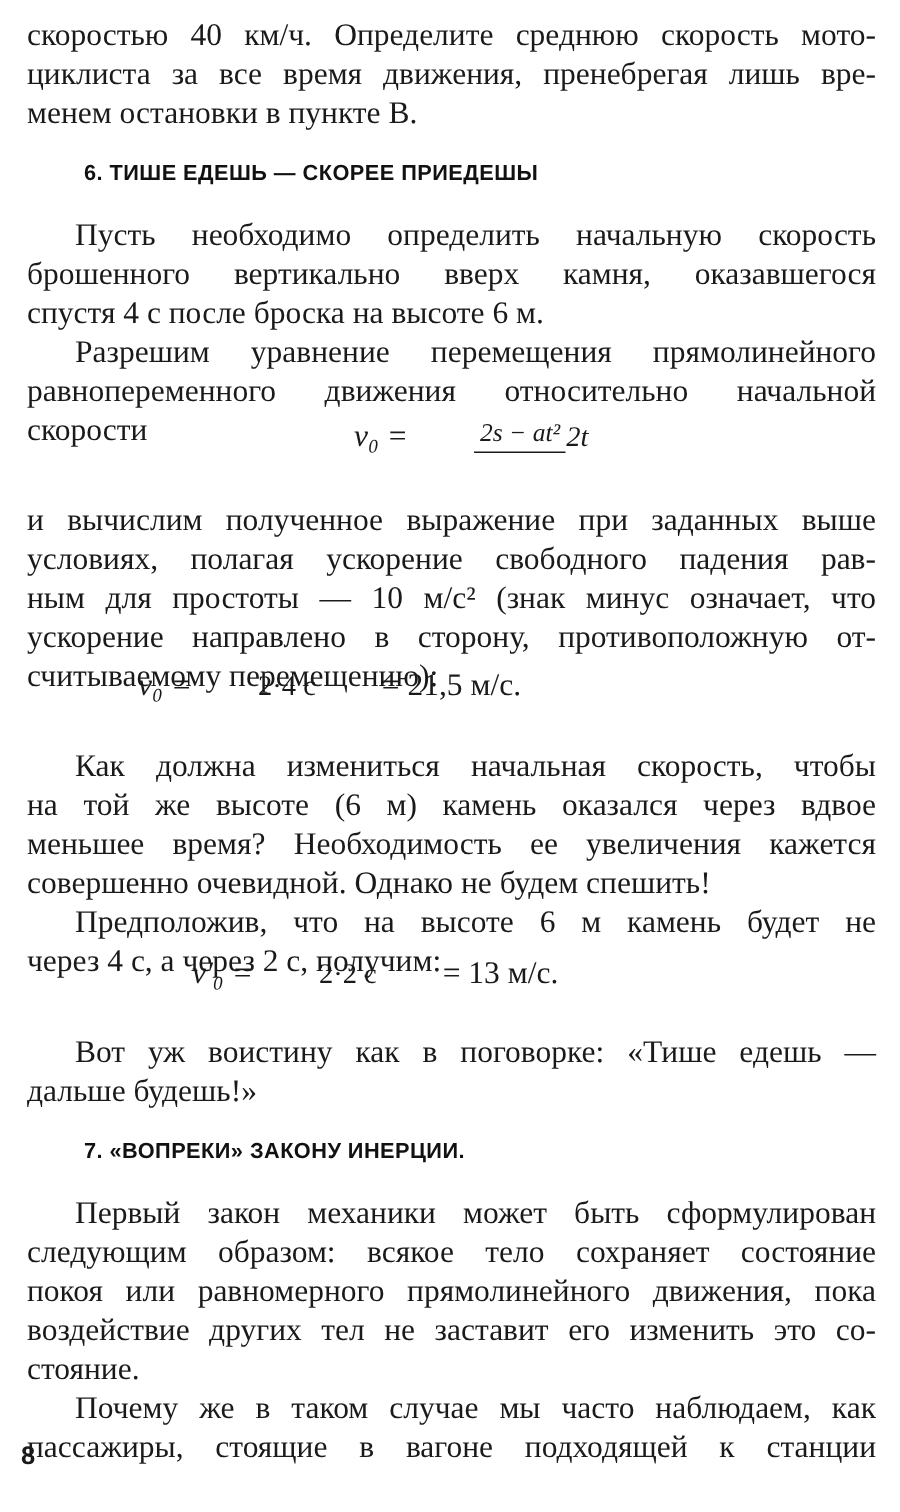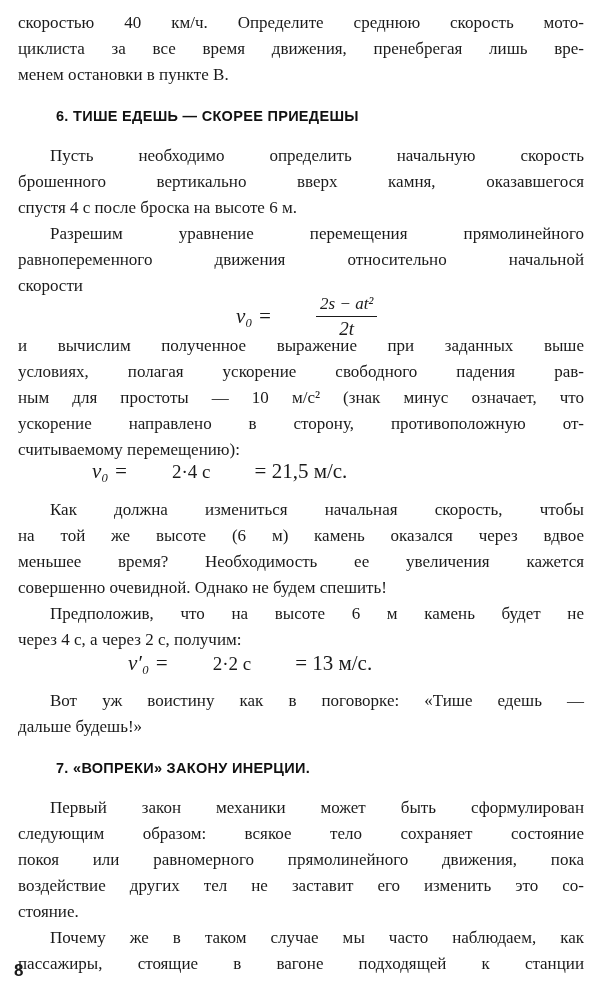--- a/index.html
+++ b/index.html
@@ -1,25 +1,25 @@
 <!DOCTYPE html>
 <html><head>
 <meta charset="utf-8">
 <style>
   html, body { margin: 0; padding: 0; background: #ffffff; }
   body { width: 600px; height: 1008px; overflow: hidden; position: relative;
          font-family: "Liberation Serif", "DejaVu Serif", serif; color: #1a1a1a; }
-  .line { position: absolute; left: 18px; width: 566px; font-size: 17px; line-height: 26px;
+  .line { position: absolute; left: 18px; width: 566px; font-size: 21px; line-height: 26px;
           white-space: nowrap; text-align: justify; text-align-last: justify; }
   .line.last { text-align-last: left; }
   .indent { left: 50px; width: 534px; }
   .heading { position: absolute; font-family: "Liberation Sans", "DejaVu Sans", sans-serif;
              font-weight: bold; font-size: 14.5px; letter-spacing: 0.3px; color: #111; }
   .formula { position: absolute; display: flex; align-items: center; font-size: 21px; gap: 36px; }
-  .frac { display: inline-flex; flex-direction: column; align-items: center; margin: 16px 8px; }
+  .frac { display: inline-flex; flex-direction: row; align-items: center; margin: 0 8px; }
   .frac .num { padding: 0 4px 2px; border-bottom: 1.6px solid #1a1a1a; font-size: 17px; line-height: 20px; }
   .frac .den { padding-top: 2px; font-size: 19px; line-height: 20px; }
   .it { font-style: italic; }
   .pagenum { position: absolute; left: 14px; top: 961px; font-family: "Liberation Sans", sans-serif;
              font-weight: bold; font-size: 17px; }
 </style>
 </head>
 <body>
 
 <div class="line" style="top:10px">скоростью 40 км/ч. Определите среднюю скорость мото-</div>

